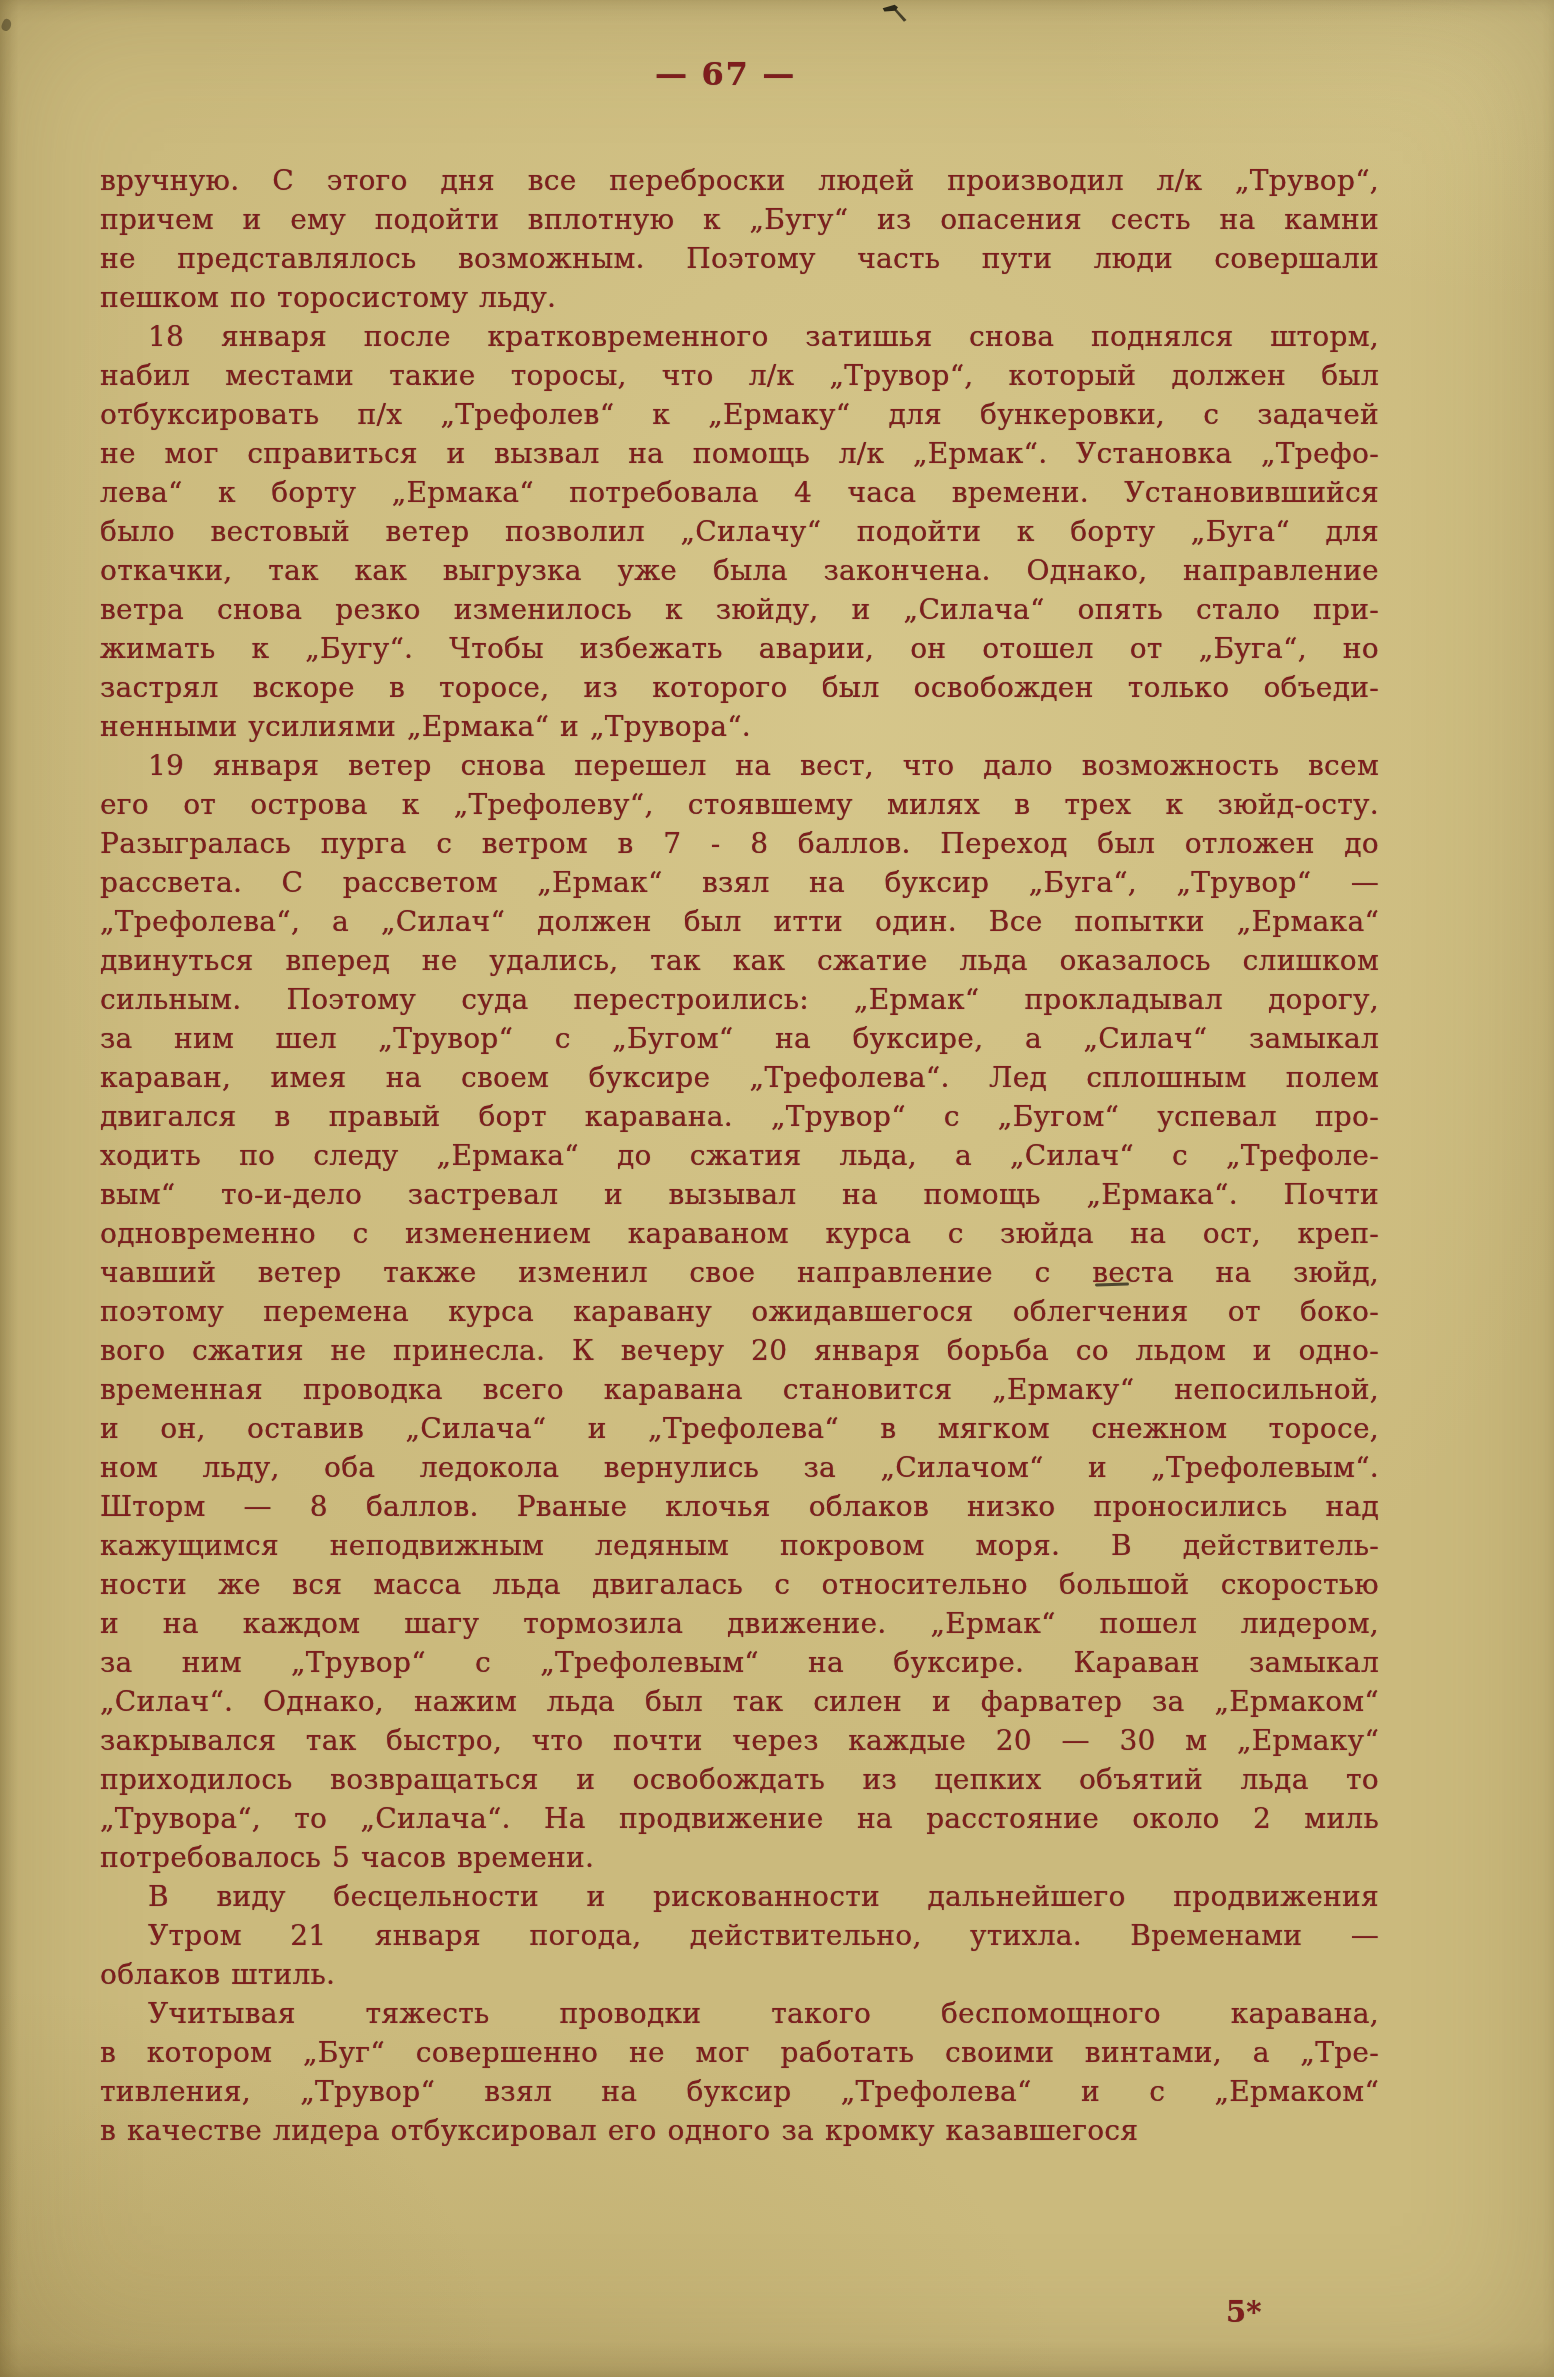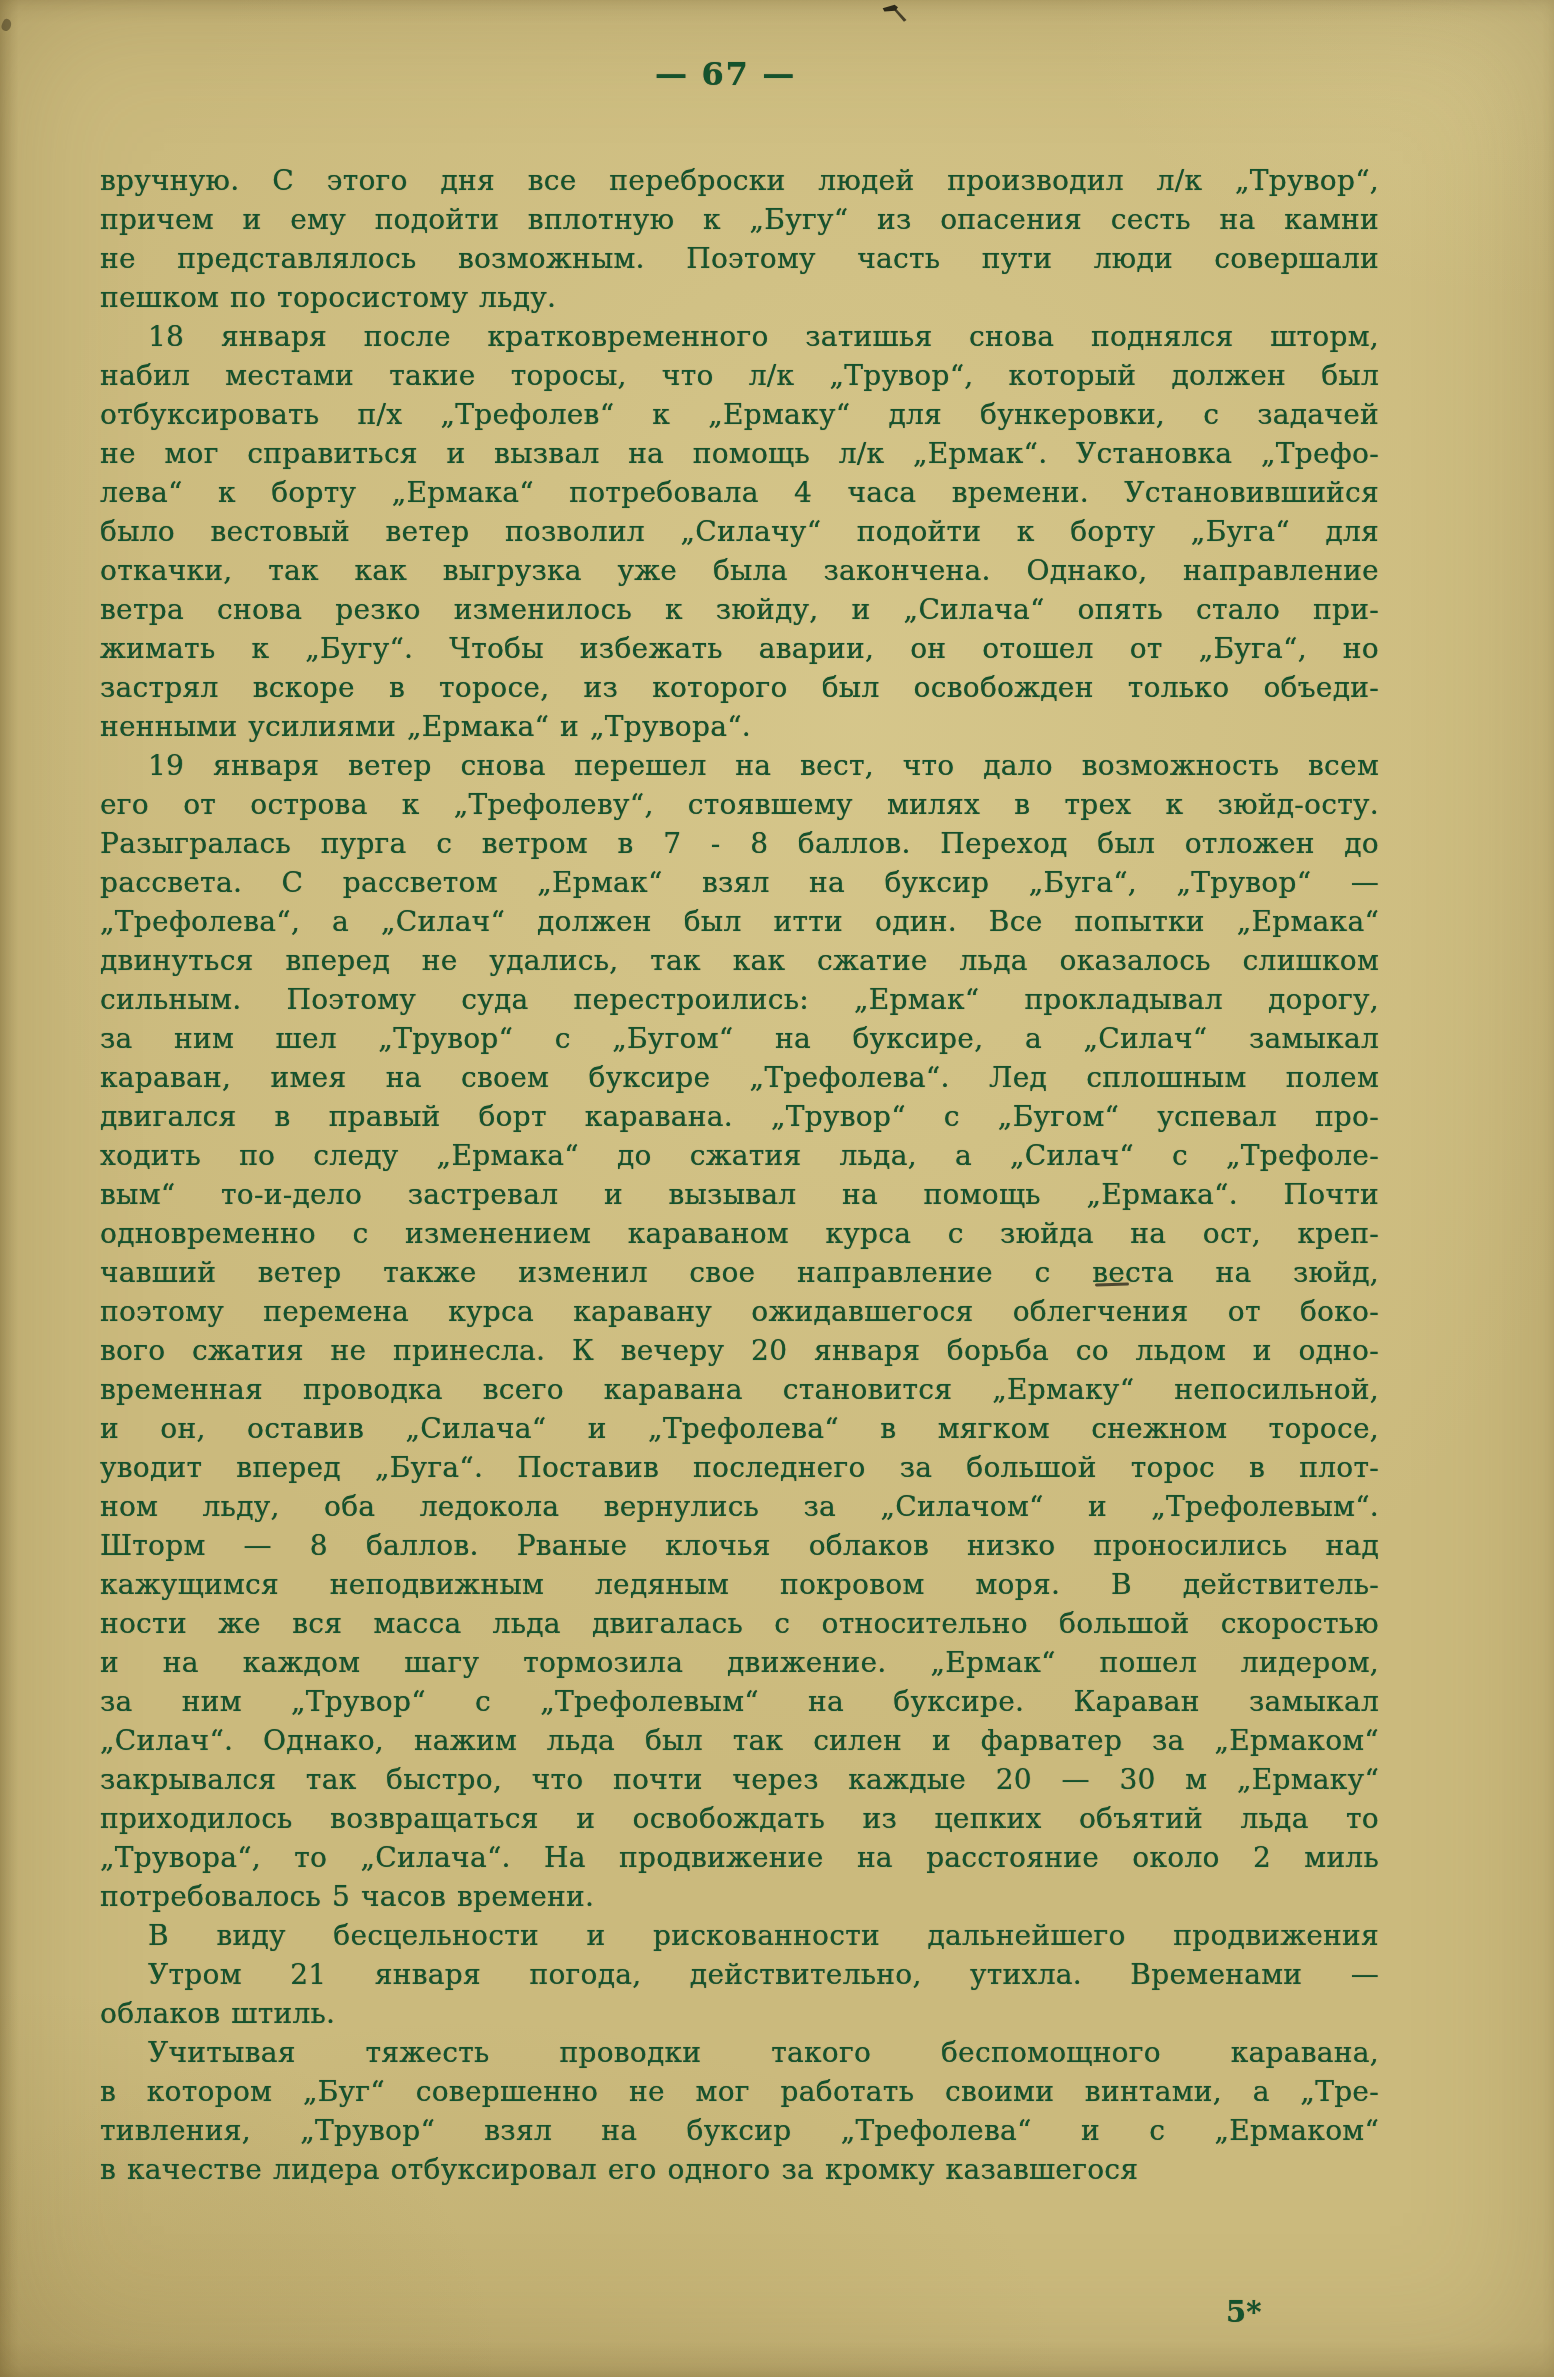--- a/index.html
+++ b/index.html
@@ -17,21 +17,21 @@
       radial-gradient(ellipse 769px 598px at 0% 100%, rgba(140,118,58,0.28), rgba(140,118,58,0) 65%),
       radial-gradient(ellipse 683px 427px at 100% 0%, rgba(224,212,156,0.4), rgba(224,212,156,0) 70%),
       radial-gradient(ellipse 854px 512px at 30% 100%, rgba(150,128,64,0.18), rgba(150,128,64,0) 70%),
       linear-gradient(90deg, rgba(110,92,44,0.30) 0%, rgba(110,92,44,0) 1.2%),
       linear-gradient(0deg, rgba(110,92,44,0.18) 0%, rgba(110,92,44,0) 1.5%),
       linear-gradient(180deg, rgba(110,92,44,0.12) 0%, rgba(110,92,44,0) 1.0%);
     box-shadow: inset 0 0 137px rgba(112,94,46,0.30), inset 0 0 12px rgba(90,74,34,0.18);
     font-family: "DejaVu Serif", "Liberation Serif", serif;
   }
   .ink {
-    color: #14532d;
+    color: #7f1d1d;
     text-shadow: 0 0 0.9px rgba(46,43,29,0.55), 0.3px 0.3px 0.5px rgba(46,43,29,0.25);
   }
   .page-header {
     position: absolute;
     top: 55px;
     left: 72px;
     width: 1307px;
     text-align: center;
     font-size: 32px;
     font-weight: bold;
@@ -132,21 +132,20 @@
     <div class="line">караван, имея на своем буксире „Трефолева“. Лед сплошным полем</div>
     <div class="line">двигался в правый борт каравана. „Трувор“ с „Бугом“ успевал про-</div>
     <div class="line">ходить по следу „Ермака“ до сжатия льда, а „Силач“ с „Трефоле-</div>
     <div class="line">вым“ то-и-дело застревал и вызывал на помощь „Ермака“. Почти</div>
     <div class="line">одновременно с изменением караваном курса с зюйда на ост, креп-</div>
     <div class="line">чавший ветер также изменил свое направление с веста на зюйд,</div>
     <div class="line">поэтому перемена курса каравану ожидавшегося облегчения от боко-</div>
     <div class="line">вого сжатия не принесла. К вечеру 20 января борьба со льдом и одно-</div>
     <div class="line">временная проводка всего каравана становится „Ермаку“ непосильной,</div>
     <div class="line">и он, оставив „Силача“ и „Трефолева“ в мягком снежном торосе,</div>
-    <div class="line">уводит вперед „Буга“. Поставив последнего за большой торос в плот-</div>
     <div class="line">ном льду, оба ледокола вернулись за „Силачом“ и „Трефолевым“.</div>
     <div class="line">Шторм — 8 баллов. Рваные клочья облаков низко проносились над</div>
     <div class="line">кажущимся неподвижным ледяным покровом моря. В действитель-</div>
     <div class="line">ности же вся масса льда двигалась с относительно большой скоростью</div>
     <div class="line">и на каждом шагу тормозила движение. „Ермак“ пошел лидером,</div>
     <div class="line">за ним „Трувор“ с „Трефолевым“ на буксире. Караван замыкал</div>
     <div class="line">„Силач“. Однако, нажим льда был так силен и фарватер за „Ермаком“</div>
     <div class="line">закрывался так быстро, что почти через каждые 20 — 30 м „Ермаку“</div>
     <div class="line">приходилось возвращаться и освобождать из цепких объятий льда то</div>
     <div class="line">„Трувора“, то „Силача“. На продвижение на расстояние около 2 миль</div>

